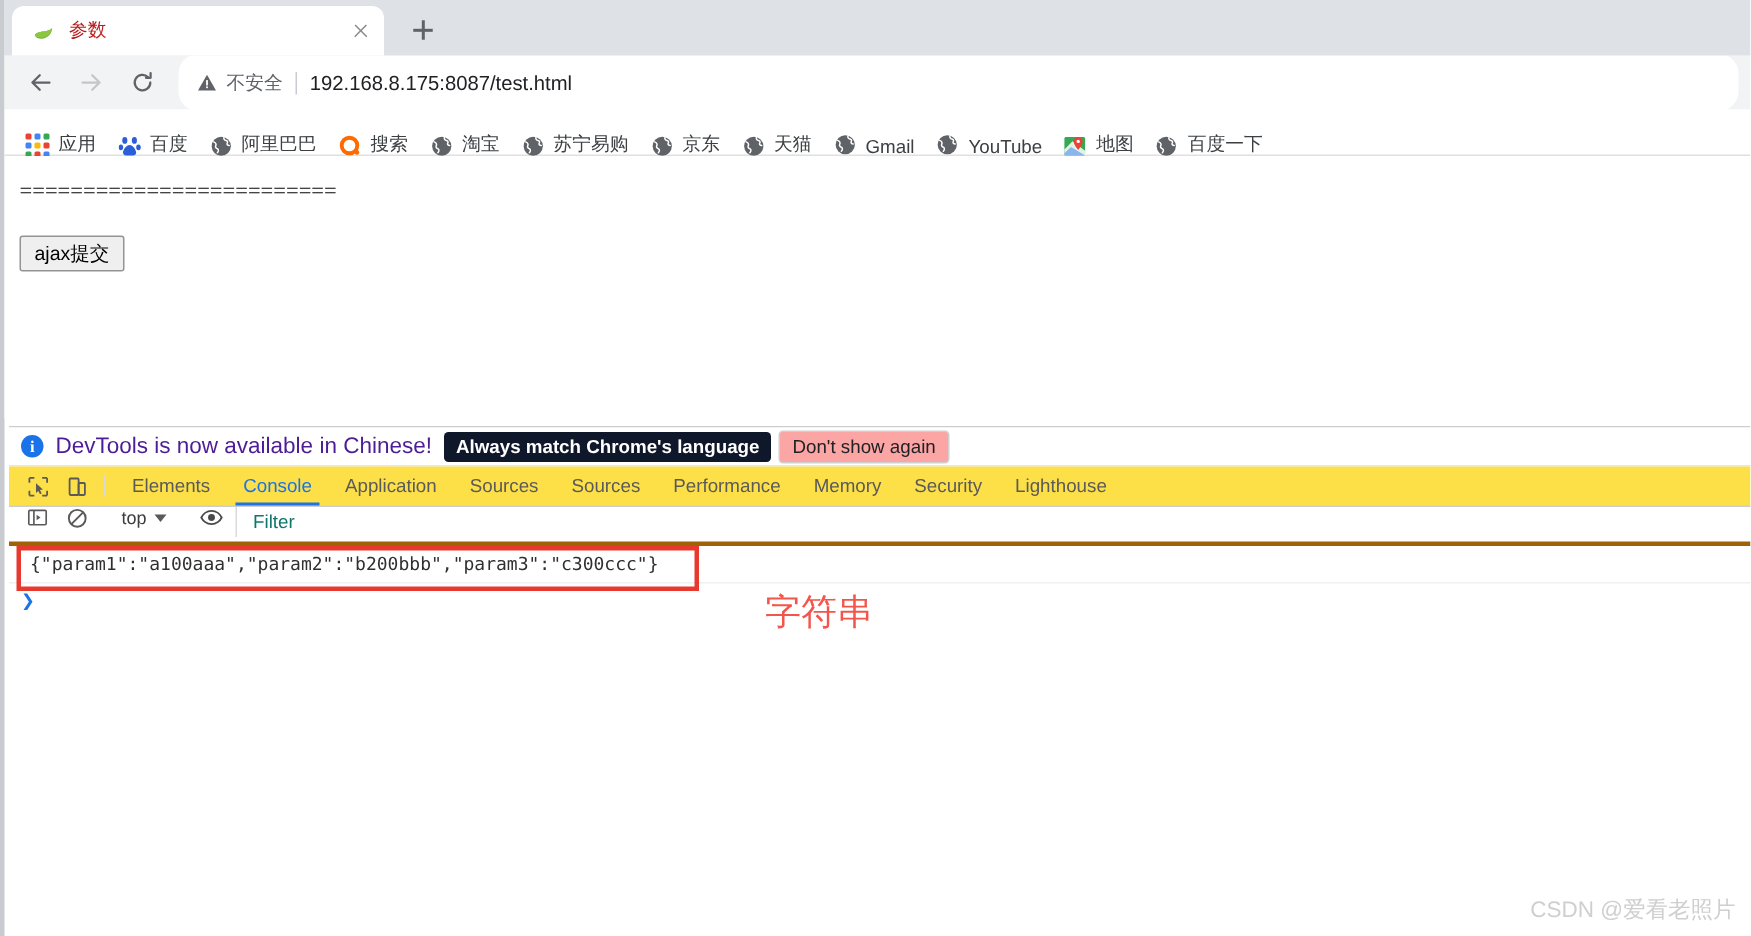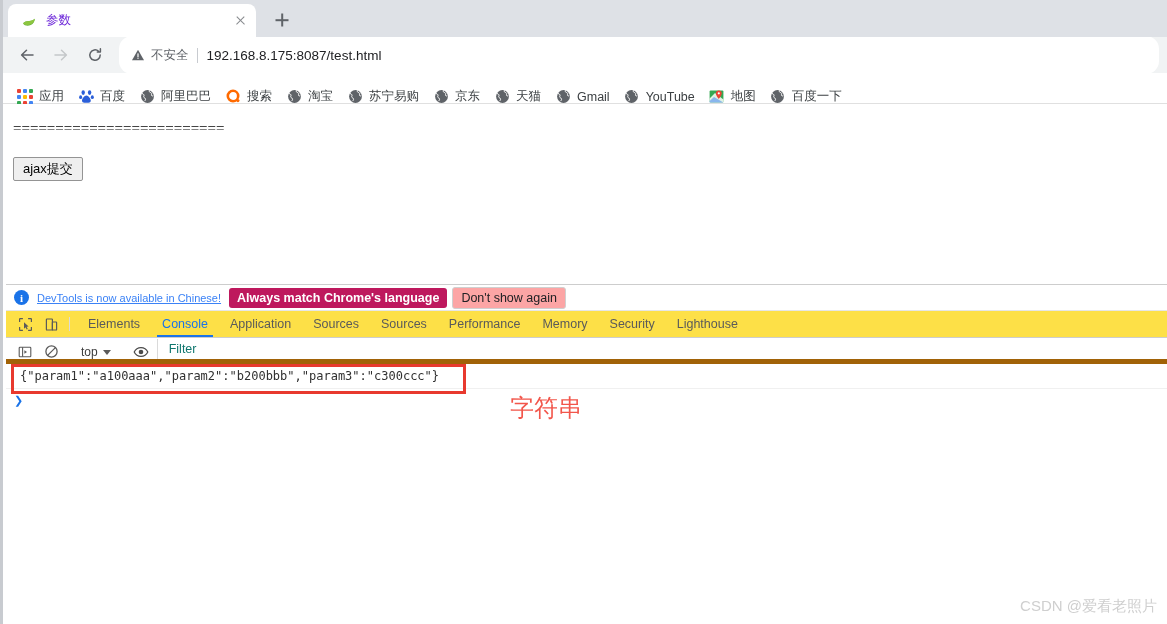--- a/index.html
+++ b/index.html
@@ -39,21 +39,21 @@
   }
   .tab-favicon {
     width: 16px; height: 16px;
     flex: 0 0 16px;
     display: flex; align-items: center; justify-content: center;
     margin-right: 9px;
   }
   .tab-title {
     flex: 1 1 auto;
     font-size: 12.5px;
-    color: #6d28d9;
+    color: #b91c1c;
     white-space: nowrap;
     overflow: hidden;
   }
   .tab-close {
     width: 16px; height: 16px;
     flex: 0 0 16px;
     position: relative;
     opacity: .75;
   }
   .tab-close::before, .tab-close::after {
@@ -123,21 +123,21 @@
   
   .bookmarks {
     height: 31px;
     background: #ffffff;
     display: flex;
     align-items: center;
     padding: 0 6px 0 10px;
     border-bottom: 1px solid #e0e0e0;
   }
   .bm {
-    display: flex; align-items: center;
+    display: flex; align-items: flex-end;
     padding: 3px 7px 3px 4px;
     margin-right: 3px;
     border-radius: 4px;
     white-space: nowrap;
     flex: 0 0 auto;
     margin-top: 17px;
   }
   .bm-ico {
     width: 16px; height: 16px;
     flex: 0 0 16px;
@@ -197,30 +197,30 @@
     border-radius: 50%;
     background: #1a73e8;
     color: #fff;
     font-size: 11px;
     font-weight: bold;
     display: flex; align-items: center; justify-content: center;
     font-family: "Liberation Serif", serif;
     margin-right: 8px;
     flex: 0 0 15px;
   }
-  .notice-text { font-size: 11px; color: #3b82f6; margin-right: 8px; white-space: nowrap; text-decoration: underline; }
+  .notice-text { font-size: 15px; color: #4c1d95; margin-right: 8px; white-space: nowrap; }
   .pill {
     font-size: 12.5px;
     padding: 2px 8px;
     border-radius: 3px;
     margin-right: 5px;
     white-space: nowrap;
     line-height: 16px;
   }
-  .pill-primary { background: #be185d; color: #ffffff; font-weight: bold; }
+  .pill-primary { background: #0f172a; color: #ffffff; font-weight: bold; }
   .pill-ghost { background: #fca5a5; color: #202124; border: 1px solid #d0d0d0; }
 
   .dt-tabs {
     height: 27px;
     display: flex; align-items: stretch;
     background: #fde047;
     border-bottom: 1px solid #cdcdcd;
     padding-left: 6px;
   }
   .dt-toolicon {
@@ -239,23 +239,23 @@
   }
   .dt-tab.active { color: #1a73e8; }
   .dt-tab.active::after {
     content: ""; position: absolute;
     left: 6px; right: 6px; bottom: 0; height: 2px;
     background: #1a73e8;
   }
 
   .dt-filterbar {
     height: 26px;
-    display: flex; align-items: flex-end;
-    background: #ffffff;
-    border-bottom: 5px solid #a16207;
+    display: flex; align-items: flex-start;
+    background: #ffffff;
+    border-bottom: 3px solid #a16207;
     padding-left: 6px;
   }
   .ctx-select {
     display: flex; align-items: center;
     font-size: 12px; color: #3c3c3c;
     padding: 0 4px;
   }
   .ctx-select .caret {
     width: 0; height: 0;
     border-left: 4px solid transparent;

